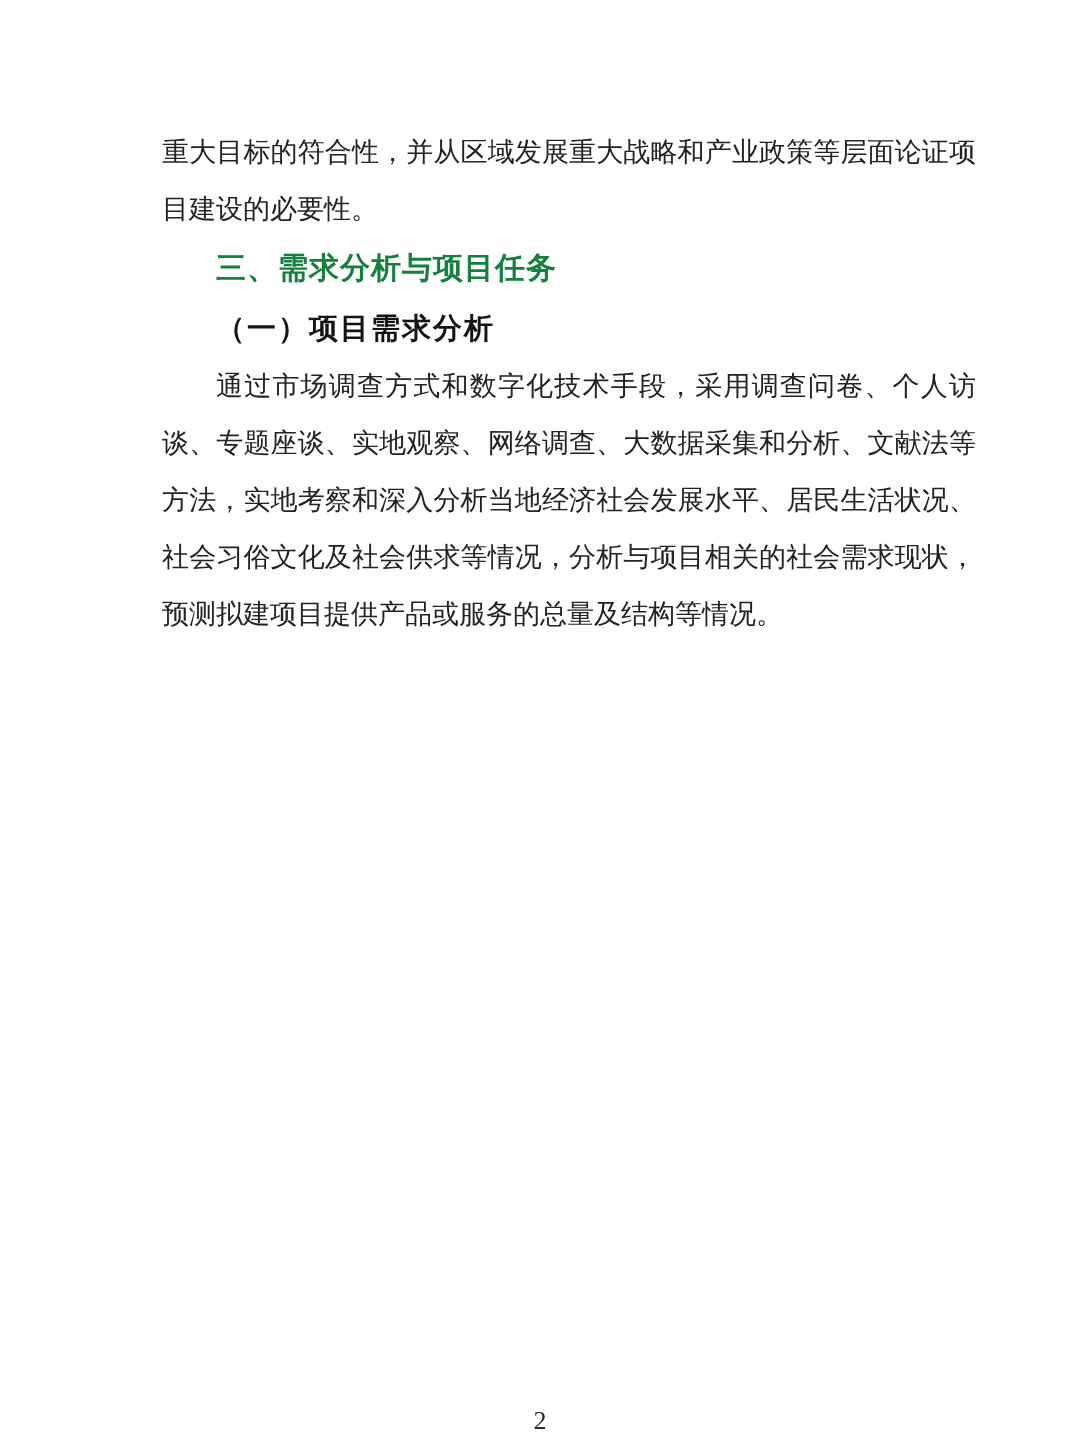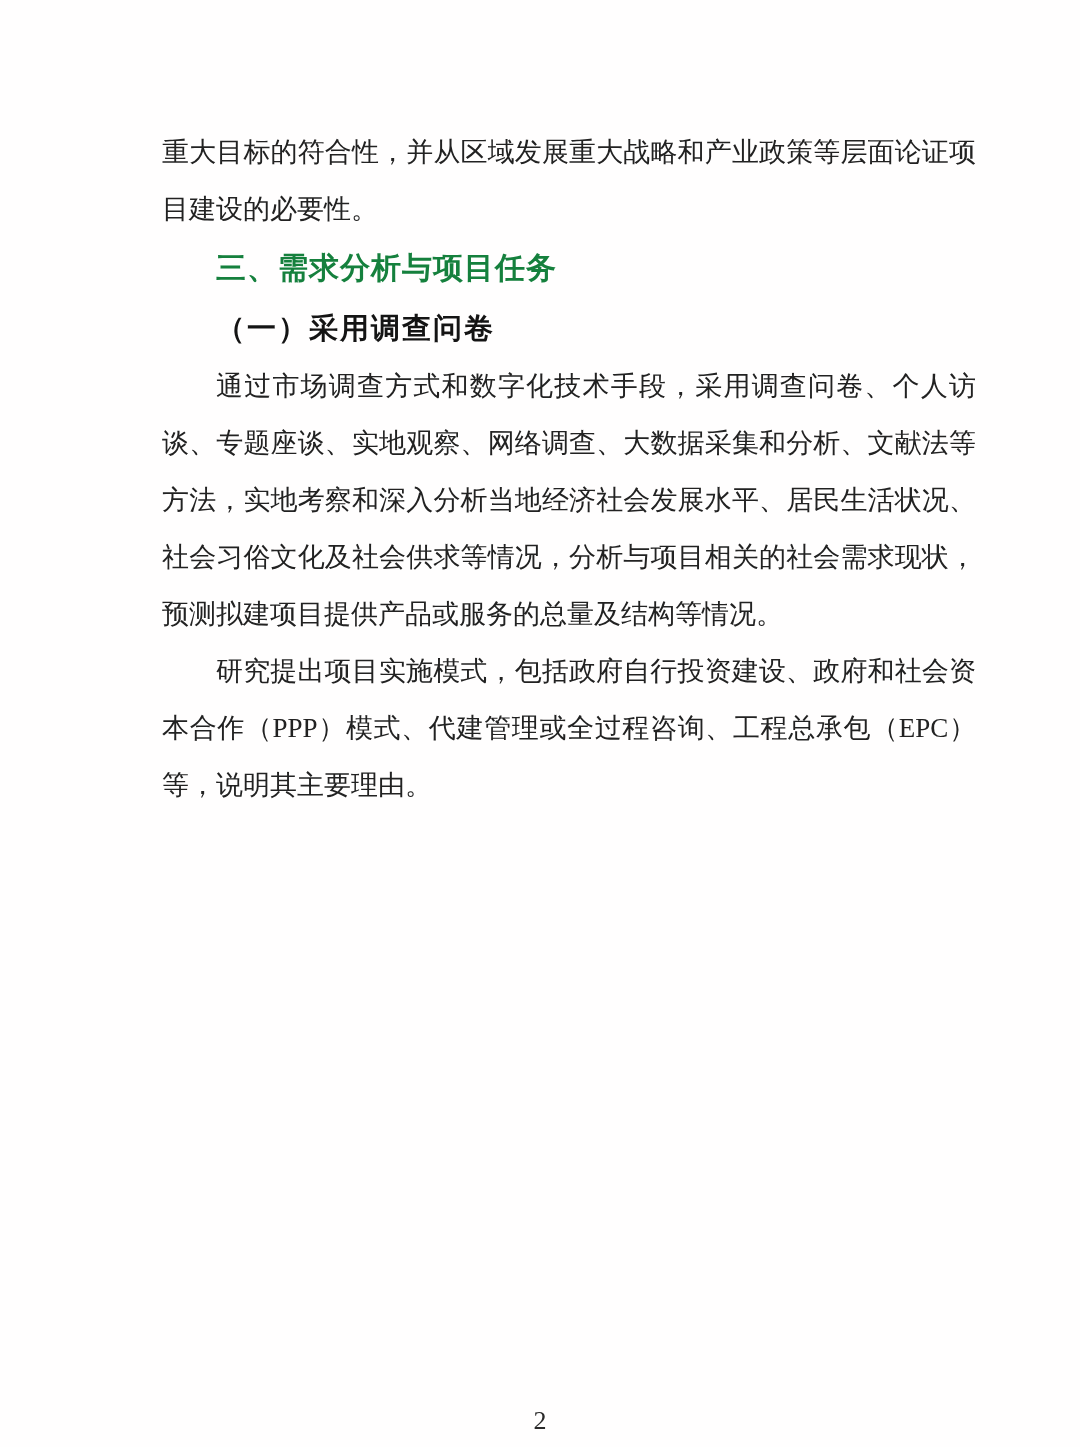--- a/index.html
+++ b/index.html
@@ -62,26 +62,25 @@
 </style>
 </head>
 <body>
 
 <div class="page">
 
   <p class="body-text">重大目标的符合性，并从区域发展重大战略和产业政策等层面论证项目建设的必要性。</p>
 
   <h2 class="section-heading">三、需求分析与项目任务</h2>
 
-  <h3 class="subsection-title">（一）采用调查问卷</h3>
+  <h3 class="subsection-title">（一）项目需求分析</h3>
 
   <p class="body-text indent">通过市场调查方式和数字化技术手段，采用调查问卷、个人访谈、专题座谈、实地观察、网络调查、大数据采集和分析、文献法等方法，实地考察和深入分析当地经济社会发展水平、居民生活状况、社会习俗文化及社会供求等情况，分析与项目相关的社会需求现状，预测拟建项目提供产品或服务的总量及结构等情况。</p>
 
 
 
 
-  <p class="body-text indent">研究提出项目实施模式，包括政府自行投资建设、政府和社会资本合作（PPP）模式、代建管理或全过程咨询、工程总承包（EPC）等，说明其主要理由。</p>
 
   <div class="page-footer">
     <span>2</span>
   </div>
 
 </div>
 
 </body></html>

